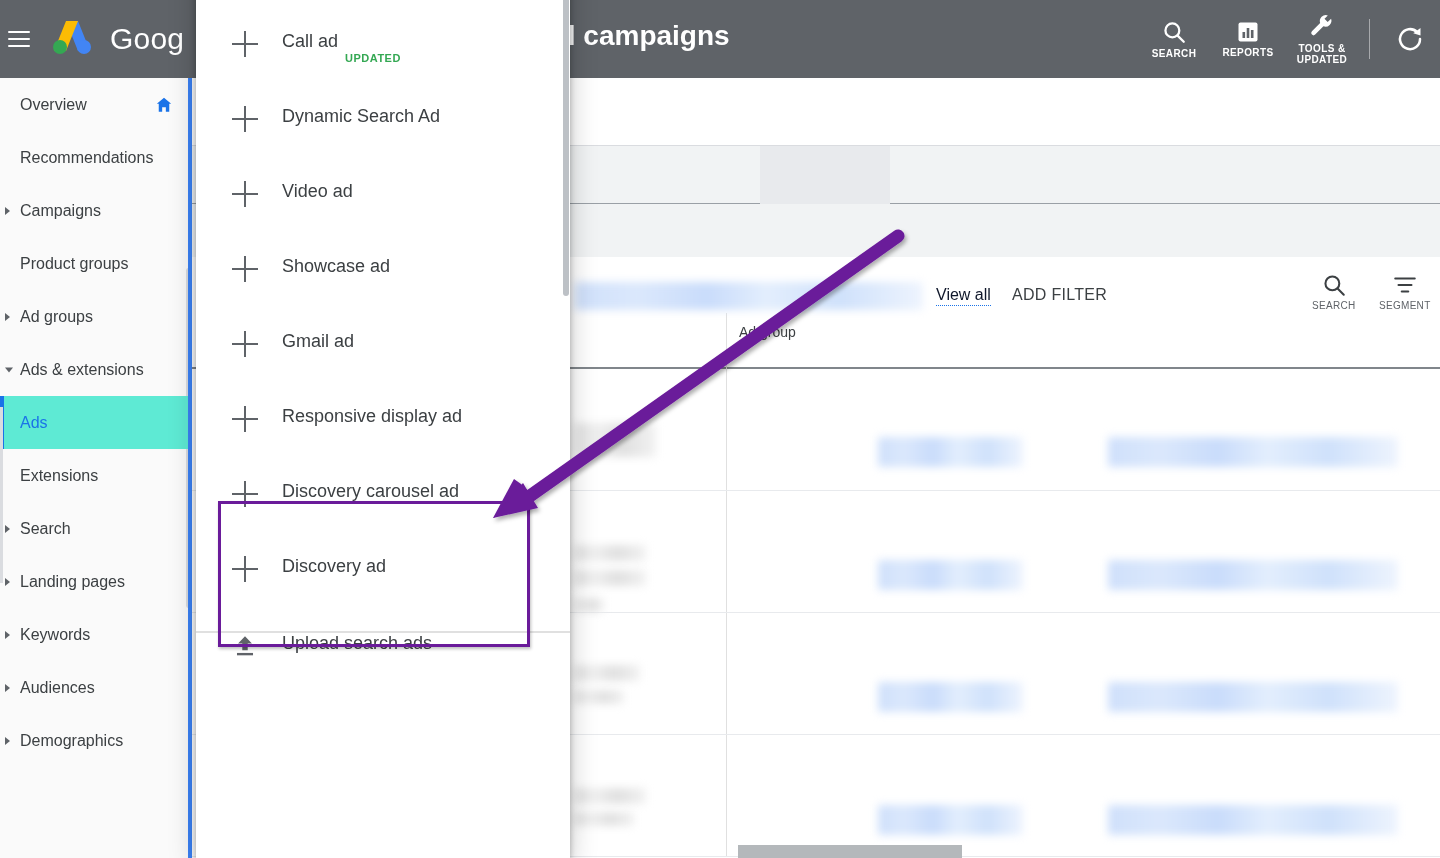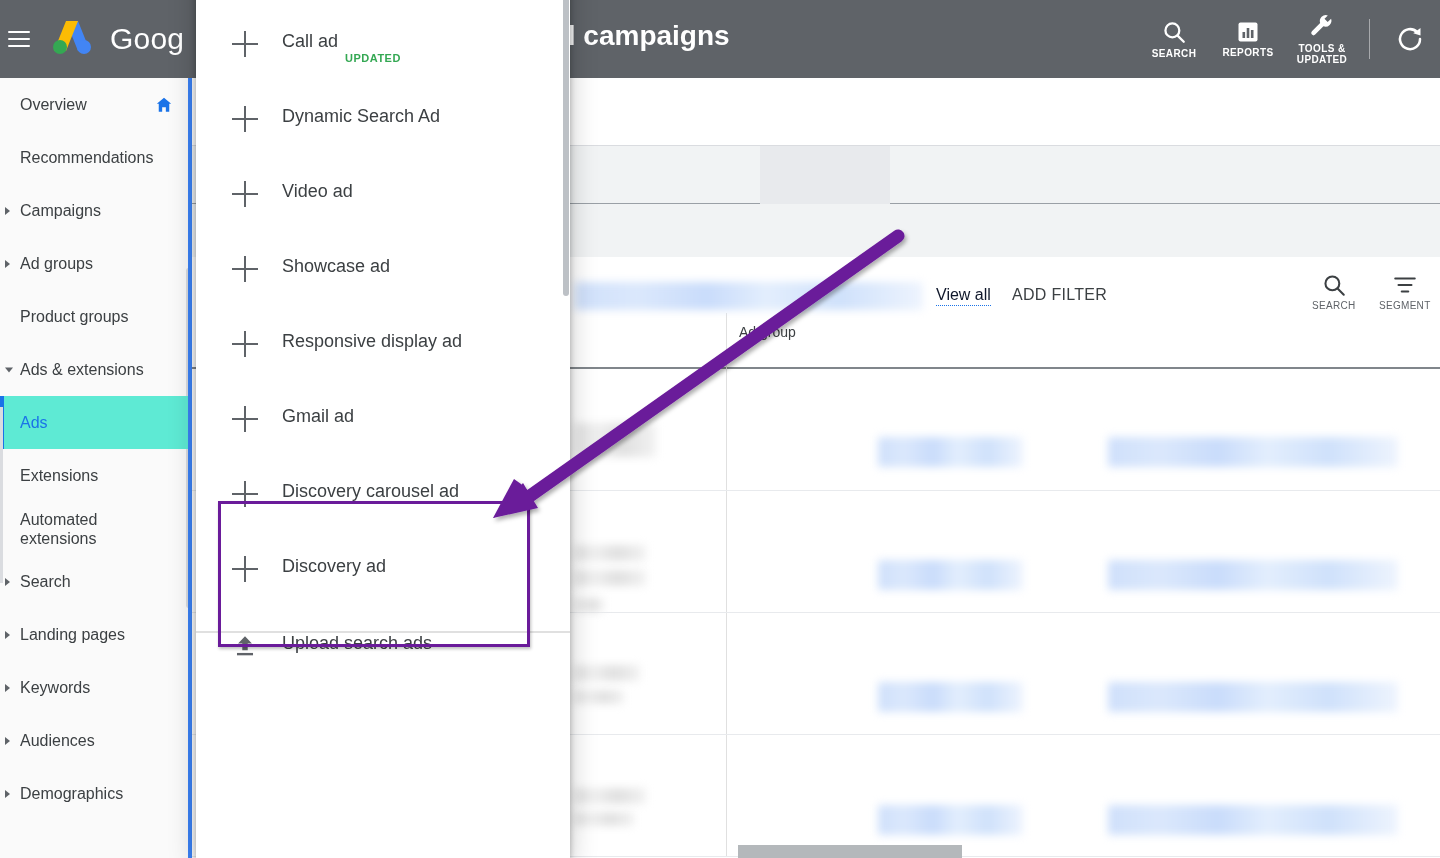--- a/index.html
+++ b/index.html
@@ -282,39 +282,36 @@
           </svg>
         </div>
         <div class="nav-item">
           <span class="label">Recommendations</span>
         </div>
         <div class="nav-item">
           <span class="caret"></span>
           <span class="label">Campaigns</span>
         </div>
         <div class="nav-item">
+          <span class="label">Product groups</span>
+        </div>
+        <div class="nav-item">
           <span class="caret"></span>
           <span class="label">Ad groups</span>
-        </div>
-        <div class="nav-item">
-          <span class="label">Product groups</span>
         </div>
         <div class="nav-item">
           <span class="caret open"></span>
           <span class="label">Ads &amp; extensions</span>
         </div>
         <div class="nav-item sub selected">
           <span class="sel-bar"></span>
           <span class="label">Ads</span>
         </div>
         <div class="nav-item sub">
           <span class="label">Extensions</span>
-        </div>
-        <div class="nav-item sub">
-          <span class="label">Automated extensions</span>
         </div>
         <div class="nav-item">
           <span class="caret"></span>
           <span class="label">Search</span>
         </div>
         <div class="nav-item">
           <span class="caret"></span>
           <span class="label">Landing pages</span>
         </div>
         <div class="nav-item">
@@ -435,25 +432,25 @@
         <div class="menu-item">
           <span class="plus"></span>
           <span class="mlabel">Video ad</span>
         </div>
         <div class="menu-item">
           <span class="plus"></span>
           <span class="mlabel">Showcase ad</span>
         </div>
         <div class="menu-item">
           <span class="plus"></span>
+          <span class="mlabel">Gmail ad</span>
+        </div>
+        <div class="menu-item">
+          <span class="plus"></span>
           <span class="mlabel">Responsive display ad</span>
-        </div>
-        <div class="menu-item">
-          <span class="plus"></span>
-          <span class="mlabel">Gmail ad</span>
         </div>
         <div class="menu-item">
           <span class="plus"></span>
           <span class="mlabel">Discovery carousel ad</span>
         </div>
         <div class="menu-item">
           <span class="plus"></span>
           <span class="mlabel">Discovery ad</span>
         </div>
         <div class="menu-sep"></div>

